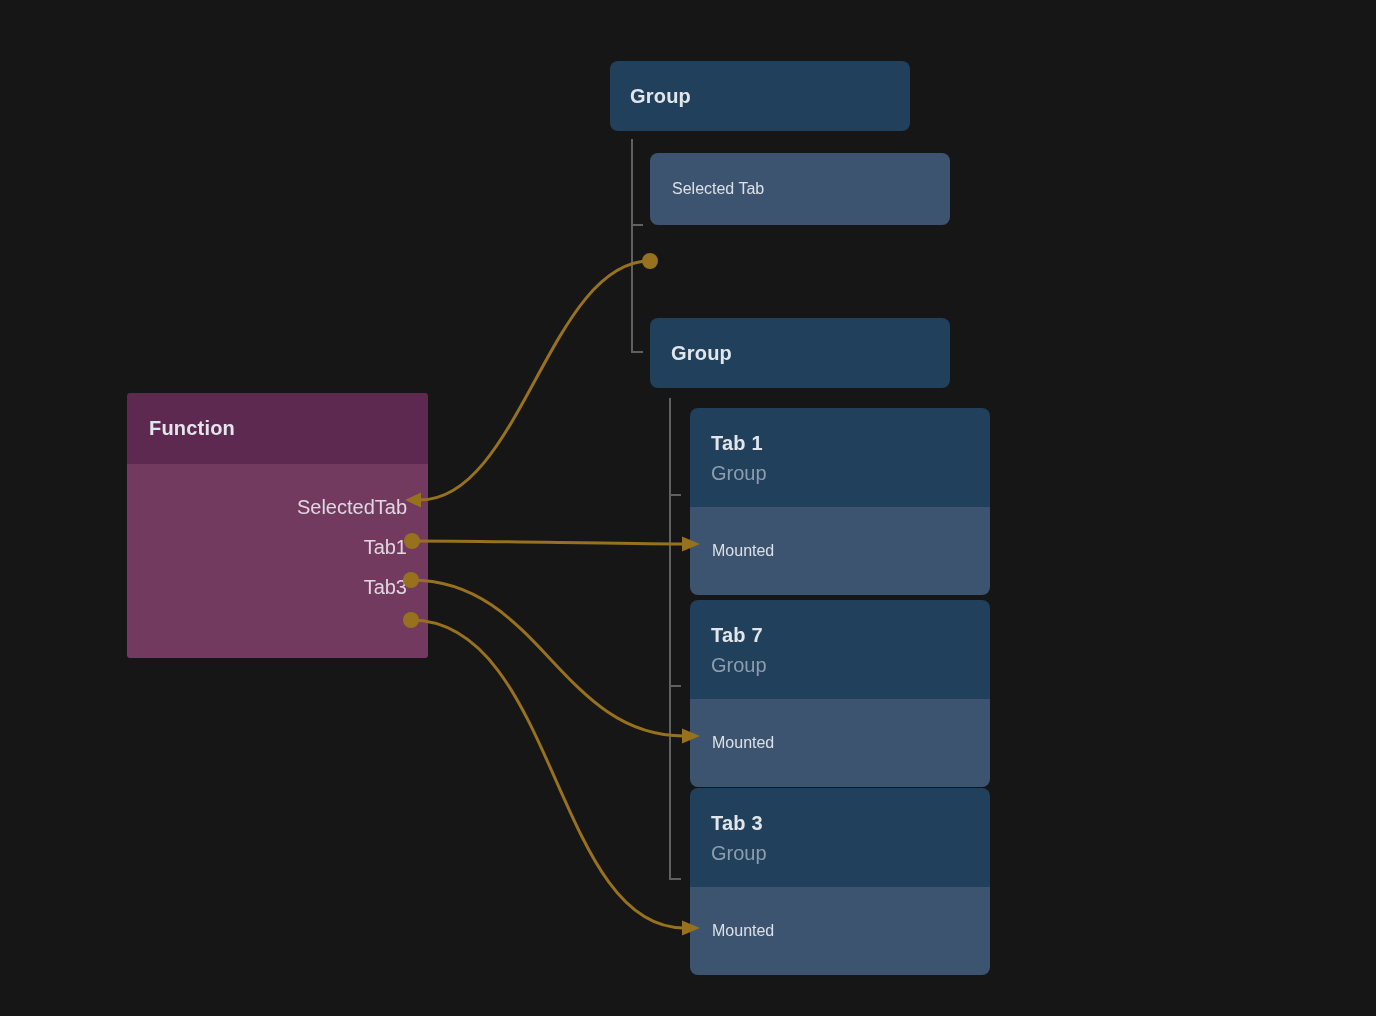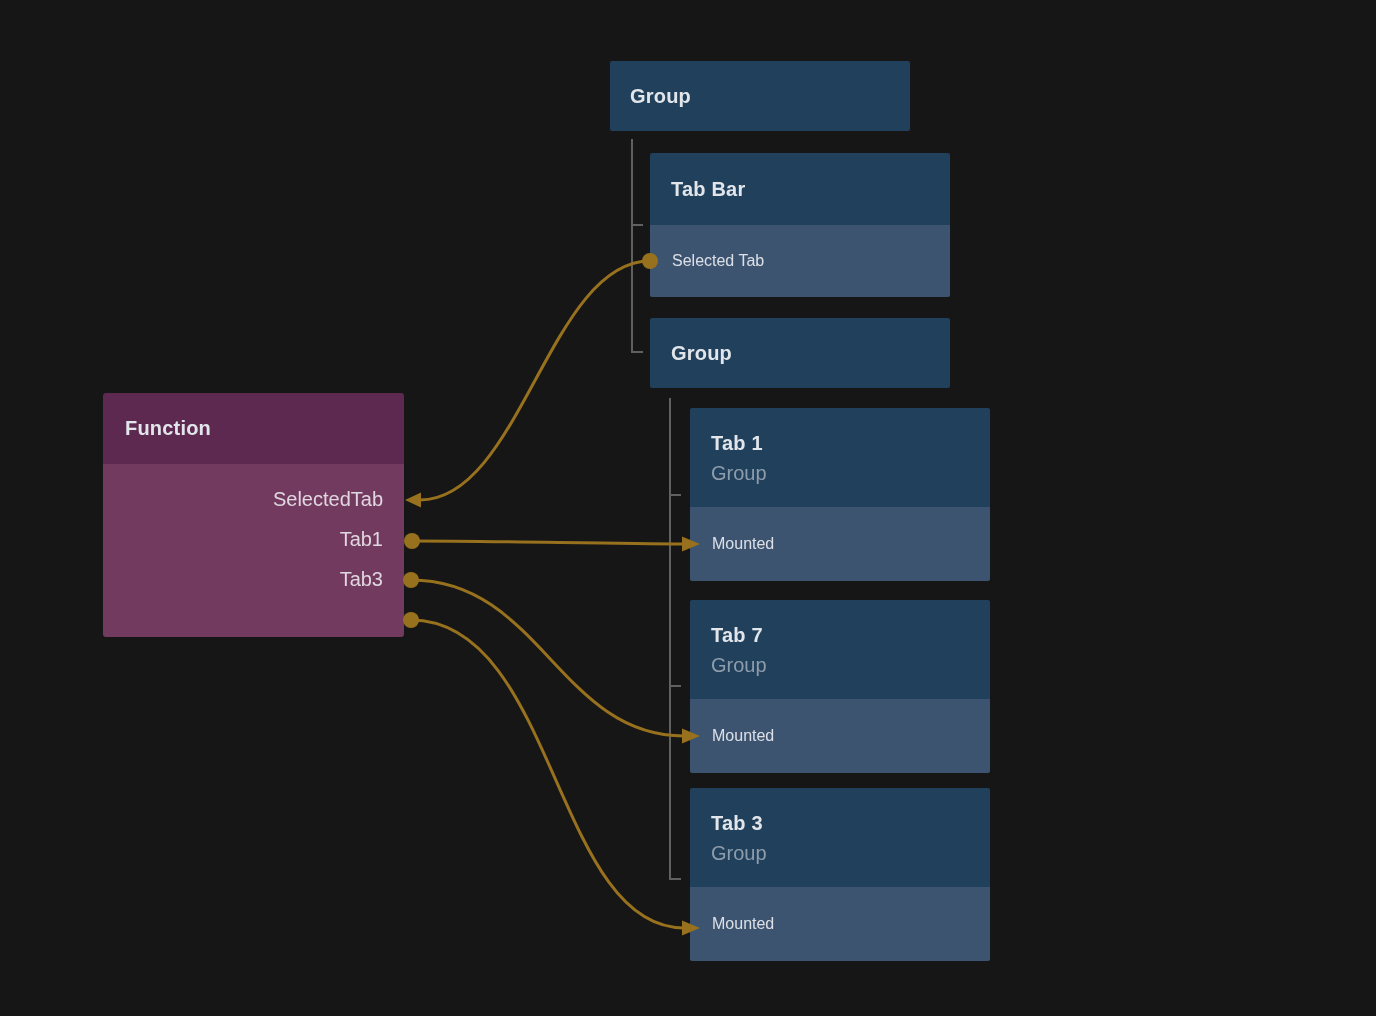--- a/index.html
+++ b/index.html
@@ -4,70 +4,67 @@
 <style>
   * { margin:0; padding:0; box-sizing:border-box; }
   html, body { background:#000; }
   .canvas {
     position:relative;
     width:1376px; height:1016px;
     background:var(--canvas-bg, #161616);
     font-family:"Liberation Sans", sans-serif;
     overflow:hidden;
   }
-  .node { position:absolute; border-radius:2px; overflow:hidden; }
+  .node { position:absolute; border-radius:8px; overflow:hidden; }
   .hdr { display:flex; align-items:center; padding-left:21px; background:var(--node-header); }
   .title { font-size:20px; font-weight:700; color:var(--title-text); letter-spacing:.2px; }
   .subtitle { font-size:20px; font-weight:400; color:var(--subtitle-text); }
   .row { display:flex; align-items:center; padding-left:22px; background:var(--node-row); }
   .row-label { font-size:16px; font-weight:400; color:var(--row-text); }
 
   .n-group-top { left:610px; top:61px; width:300px; height:70px; }
   .n-group-top .hdr { height:70px; padding-left:20px; }
 
   .n-tab-bar { left:650px; top:153px; width:300px; }
   .n-tab-bar .hdr { height:72px; }
   .n-tab-bar .row { height:72px; }
 
   .n-group-inner { left:650px; top:318px; width:300px; height:70px; }
   .n-group-inner .hdr { height:70px; }
 
   .n-tab { left:690px; width:300px; }
   .n-tab .hdr { height:99px; flex-direction:column; align-items:flex-start; justify-content:center; line-height:30px; }
-  .n-tab .row { height:74px; }
+  .n-tab .row { height:88px; }
   .n-tab1 { top:408px; }
   .n-tab2 { top:600px; }
   .n-tab3 { top:788px; }
 
-  .n-function { left:103px; top:393px; width:301px; border-radius:3px; }
+  .n-function { left:127px; top:393px; width:301px; border-radius:3px; }
   .n-function .hdr { height:71px; background:var(--function-header); padding-left:22px; }
-  .fn-body { height:173px; background:var(--function-body); padding-top:20px; }
+  .fn-body { height:194px; background:var(--function-body); padding-top:28px; }
   .port { height:30px; margin-bottom:10px; display:flex; align-items:center; justify-content:flex-end; padding-right:21px; }
   .port-label { font-size:20px; font-weight:400; color:var(--port-text); }
 
   svg.edges { position:absolute; left:0; top:0; }
   .tree path { stroke:var(--tree-line); stroke-width:2; fill:none; }
   .wire path { stroke:var(--wire); stroke-width:3; fill:none; }
   .wire polygon, .wire circle { fill:var(--wire); stroke:none; }
 </style>
 </head>
 <body>
 
 <div class="canvas">
 
   <div class="node n-group-top">
     <div class="hdr">
       <span class="title">Group</span>
     </div>
   </div>
 
   <div class="node n-tab-bar">
-    <div class="hdr">
-      <span class="title">Tab Bar</span>
-    </div>
     <div class="row">
       <span class="row-label">Selected Tab</span>
     </div>
   </div>
 
   <div class="node n-group-inner">
     <div class="hdr">
       <span class="title">Group</span>
     </div>
   </div>

